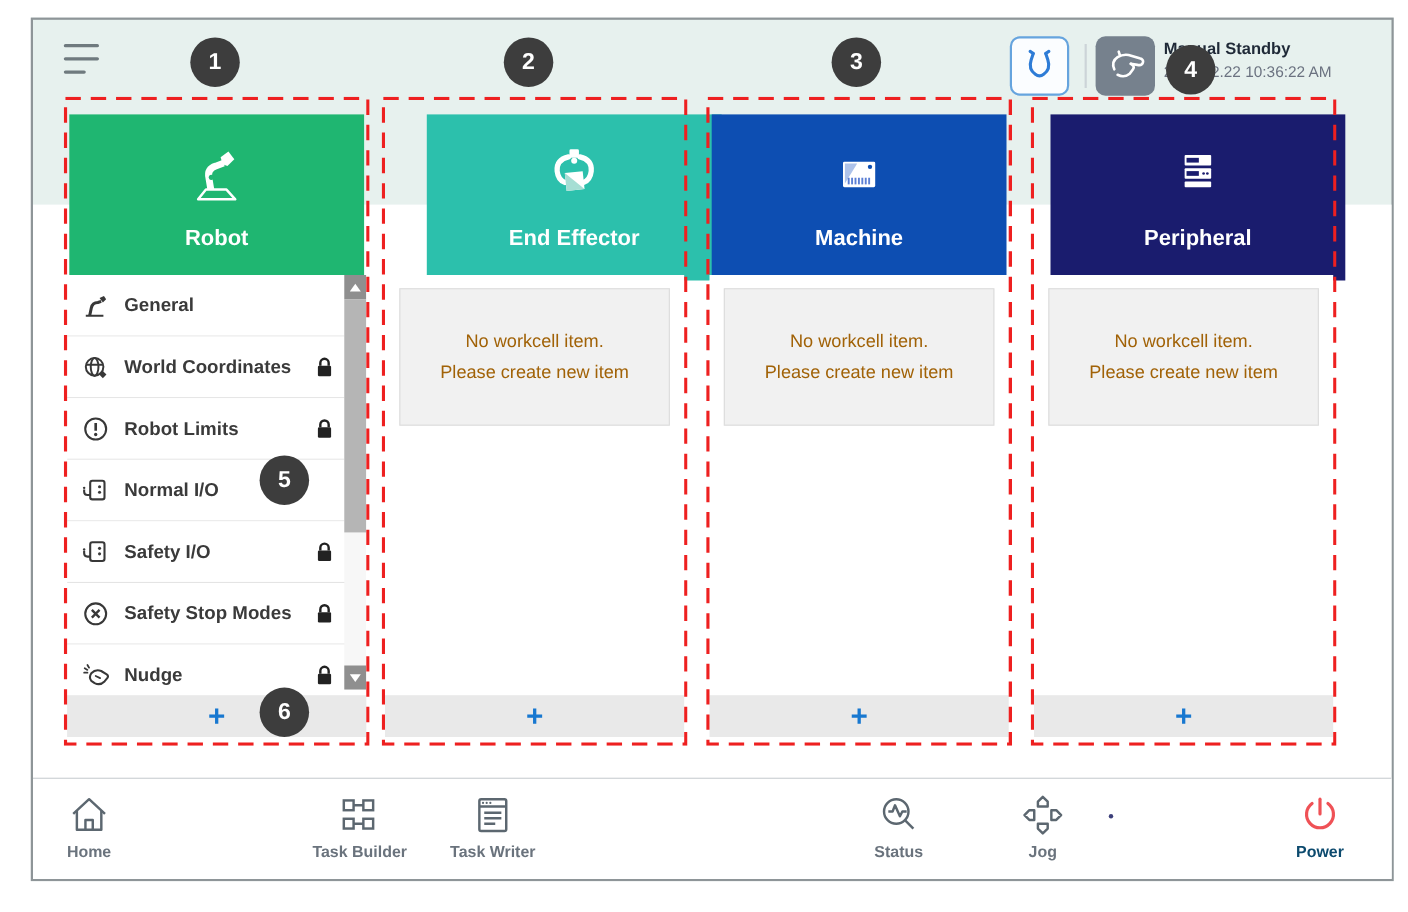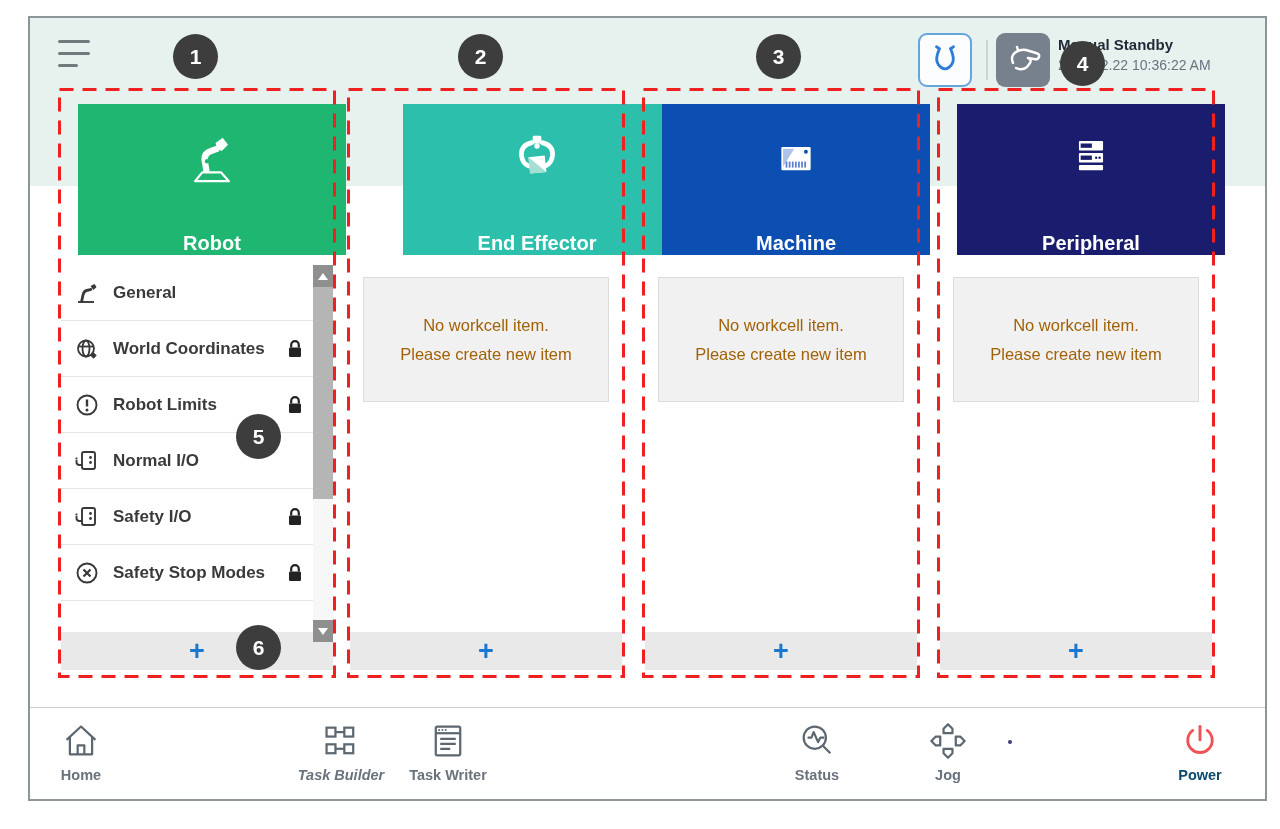--- a/index.html
+++ b/index.html
@@ -16,29 +16,29 @@
   .tb-btn.gripper{left:918px;background:#fbfdff;border:2px solid #66a4de;}
   .tb-btn.hand{left:996px;background:#76818d;}
   .tb-divider{position:absolute;left:986px;top:40px;width:2px;height:40px;background:#ccd4d8;}
   .tb-status{position:absolute;left:1058px;top:36px;}
   .tb-state{font-size:15px;font-weight:bold;color:#1f2937;}
   .tb-time{font-size:14px;color:#6b7280;margin-top:4px;}
   
   .col{position:absolute;top:88px;width:278px;height:590px;}
   .col .dash{position:absolute;left:0;top:0;width:278px;height:590px;pointer-events:none;z-index:5;}
   .col-inner-bg{position:absolute;left:3px;top:167px;width:272px;height:420px;background:#fff;}
-  .col-head{position:absolute;left:20px;top:16px;width:268px;height:151px;display:flex;flex-direction:column;
-    align-items:center;justify-content:space-between;cursor:pointer;}
+  .col-head{position:absolute;left:5px;top:16px;width:268px;height:151px;display:flex;flex-direction:column;
+    align-items:center;justify-content:flex-start;cursor:pointer;}
   .col-head .col-icon{margin-top:20px;height:70px;display:flex;align-items:center;justify-content:center;}
   .col-title{margin-top:12px;color:#fff;font-size:20px;font-weight:bold;}
   .head-robot{background:#1fb671;}
   .head-endeffector{background:#2cc0ac;margin-left:36px;}
   .head-machine{background:#0d4eb2;}
-  .head-peripheral{background:#1a1c6e;}
-  .col-body{position:absolute;left:3px;top:177px;width:272px;height:377px;background:#fff;overflow:hidden;}
+  .head-peripheral{background:#1a1c6e;margin-left:13px;}
+  .col-body{position:absolute;left:3px;top:162px;width:272px;height:377px;background:#fff;overflow:hidden;}
   .add-bar{position:absolute;left:3px;top:544px;width:272px;height:38px;background:#e9e9e9;
     display:flex;align-items:center;justify-content:center;cursor:pointer;}
   .add-bar span{color:#1878d0;font-size:27px;font-weight:bold;line-height:30px;}
   
   .row{position:relative;height:56px;display:flex;align-items:center;padding:0 30px 0 12px;border-bottom:1px solid #e4e4e4;cursor:pointer;background:#fff;}
   .ricon{width:28px;display:flex;justify-content:center;margin-right:12px;}
   .rlabel{font-size:17px;font-weight:bold;color:#3a3a3a;white-space:nowrap;}
   .lock{margin-left:auto;display:flex;}
   .scrollbar{position:absolute;right:0;top:0;width:20px;height:377px;background:#f7f7f7;z-index:3;}
   .sb-btn{position:absolute;left:0;width:20px;height:22px;background:#8f8f8f;display:flex;align-items:center;justify-content:center;cursor:pointer;}
@@ -195,20 +195,38 @@
       </span>
     </div>
     <div class="row">
       <span class="ricon">
         <svg width="26" height="26" viewBox="0 0 26 26">
           <circle cx="13" cy="13" r="9.5" fill="none" stroke="#383838" stroke-width="1.9"></circle>
           <path d="M9.5 9.5 l7 7 M16.5 9.5 l-7 7" stroke="#383838" stroke-width="2.2"></path>
         </svg>
       </span>
       <span class="rlabel">Safety Stop Modes</span>
+      <span class="lock">
+        <svg width="16" height="20" viewBox="0 0 16 20">
+            <path d="M4.2 8.5 V6 a3.8 3.8 0 0 1 7.6 0 v2.5" fill="none" stroke="#222" stroke-width="2.2"></path>
+            <rect x="2" y="8.5" width="12" height="9.5" rx="1.2" fill="#222"></rect>
+          </svg>
+      </span>
+    </div>
+    <div class="row">
+      <span class="ricon">
+        <svg width="26" height="26" viewBox="0 0 26 26">
+          <g fill="none" stroke="#383838" stroke-width="1.6" stroke-linecap="round">
+            <path d="M3 6.5 l2.5 1.5 M2.5 10.5 h3 M5.5 3.5 l1.5 2.5"></path>
+          </g>
+          <path d="M9 11 q4-4 9-2 l5 3 q2 1.5 .5 3.5 l-2.5 3 q-4 4-9 1.5 l-3-2 q-2.5-3 0-7 z" fill="none" stroke="#383838" stroke-width="1.9" stroke-linejoin="round"></path>
+          <path d="M13 13.5 l4 2" stroke="#383838" stroke-width="1.6" stroke-linecap="round"></path>
+        </svg>
+      </span>
+      <span class="rlabel">Nudge</span>
       <span class="lock">
         <svg width="16" height="20" viewBox="0 0 16 20">
             <path d="M4.2 8.5 V6 a3.8 3.8 0 0 1 7.6 0 v2.5" fill="none" stroke="#222" stroke-width="2.2"></path>
             <rect x="2" y="8.5" width="12" height="9.5" rx="1.2" fill="#222"></rect>
           </svg>
       </span>
     </div>
     <div class="scrollbar">
       <div class="sb-btn up">
           <i class="tri-up"></i>
@@ -338,21 +356,21 @@
       <svg width="40" height="40" viewBox="0 0 36 36">
         <g fill="none" stroke="#5c6770" stroke-width="2" stroke-linejoin="round">
           <path d="M5 17 L18 5 L31 17"></path>
           <path d="M8 14.5 V30 H28 V14.5"></path>
           <path d="M15 30 V22 h6 v8"></path>
         </g>
       </svg>
     </div>
     <div class="nav-label">Home</div>
   </div>
-  <div class="nav-item" style="left:311px;font-style:italic;">
+  <div class="nav-item" style="left:297px;">
     <div class="nav-icon">
       <svg width="40" height="40" viewBox="0 0 36 36">
         <g fill="none" stroke="#5c6770" stroke-width="2">
           <rect x="5" y="6" width="8" height="8"></rect>
             <rect x="21" y="6" width="8" height="8"></rect>
             <path d="M13 10 h8"></path>
           <rect x="5" y="21" width="8" height="8"></rect>
             <rect x="21" y="21" width="8" height="8"></rect>
             <path d="M13 25 h8"></path>
         </g>

